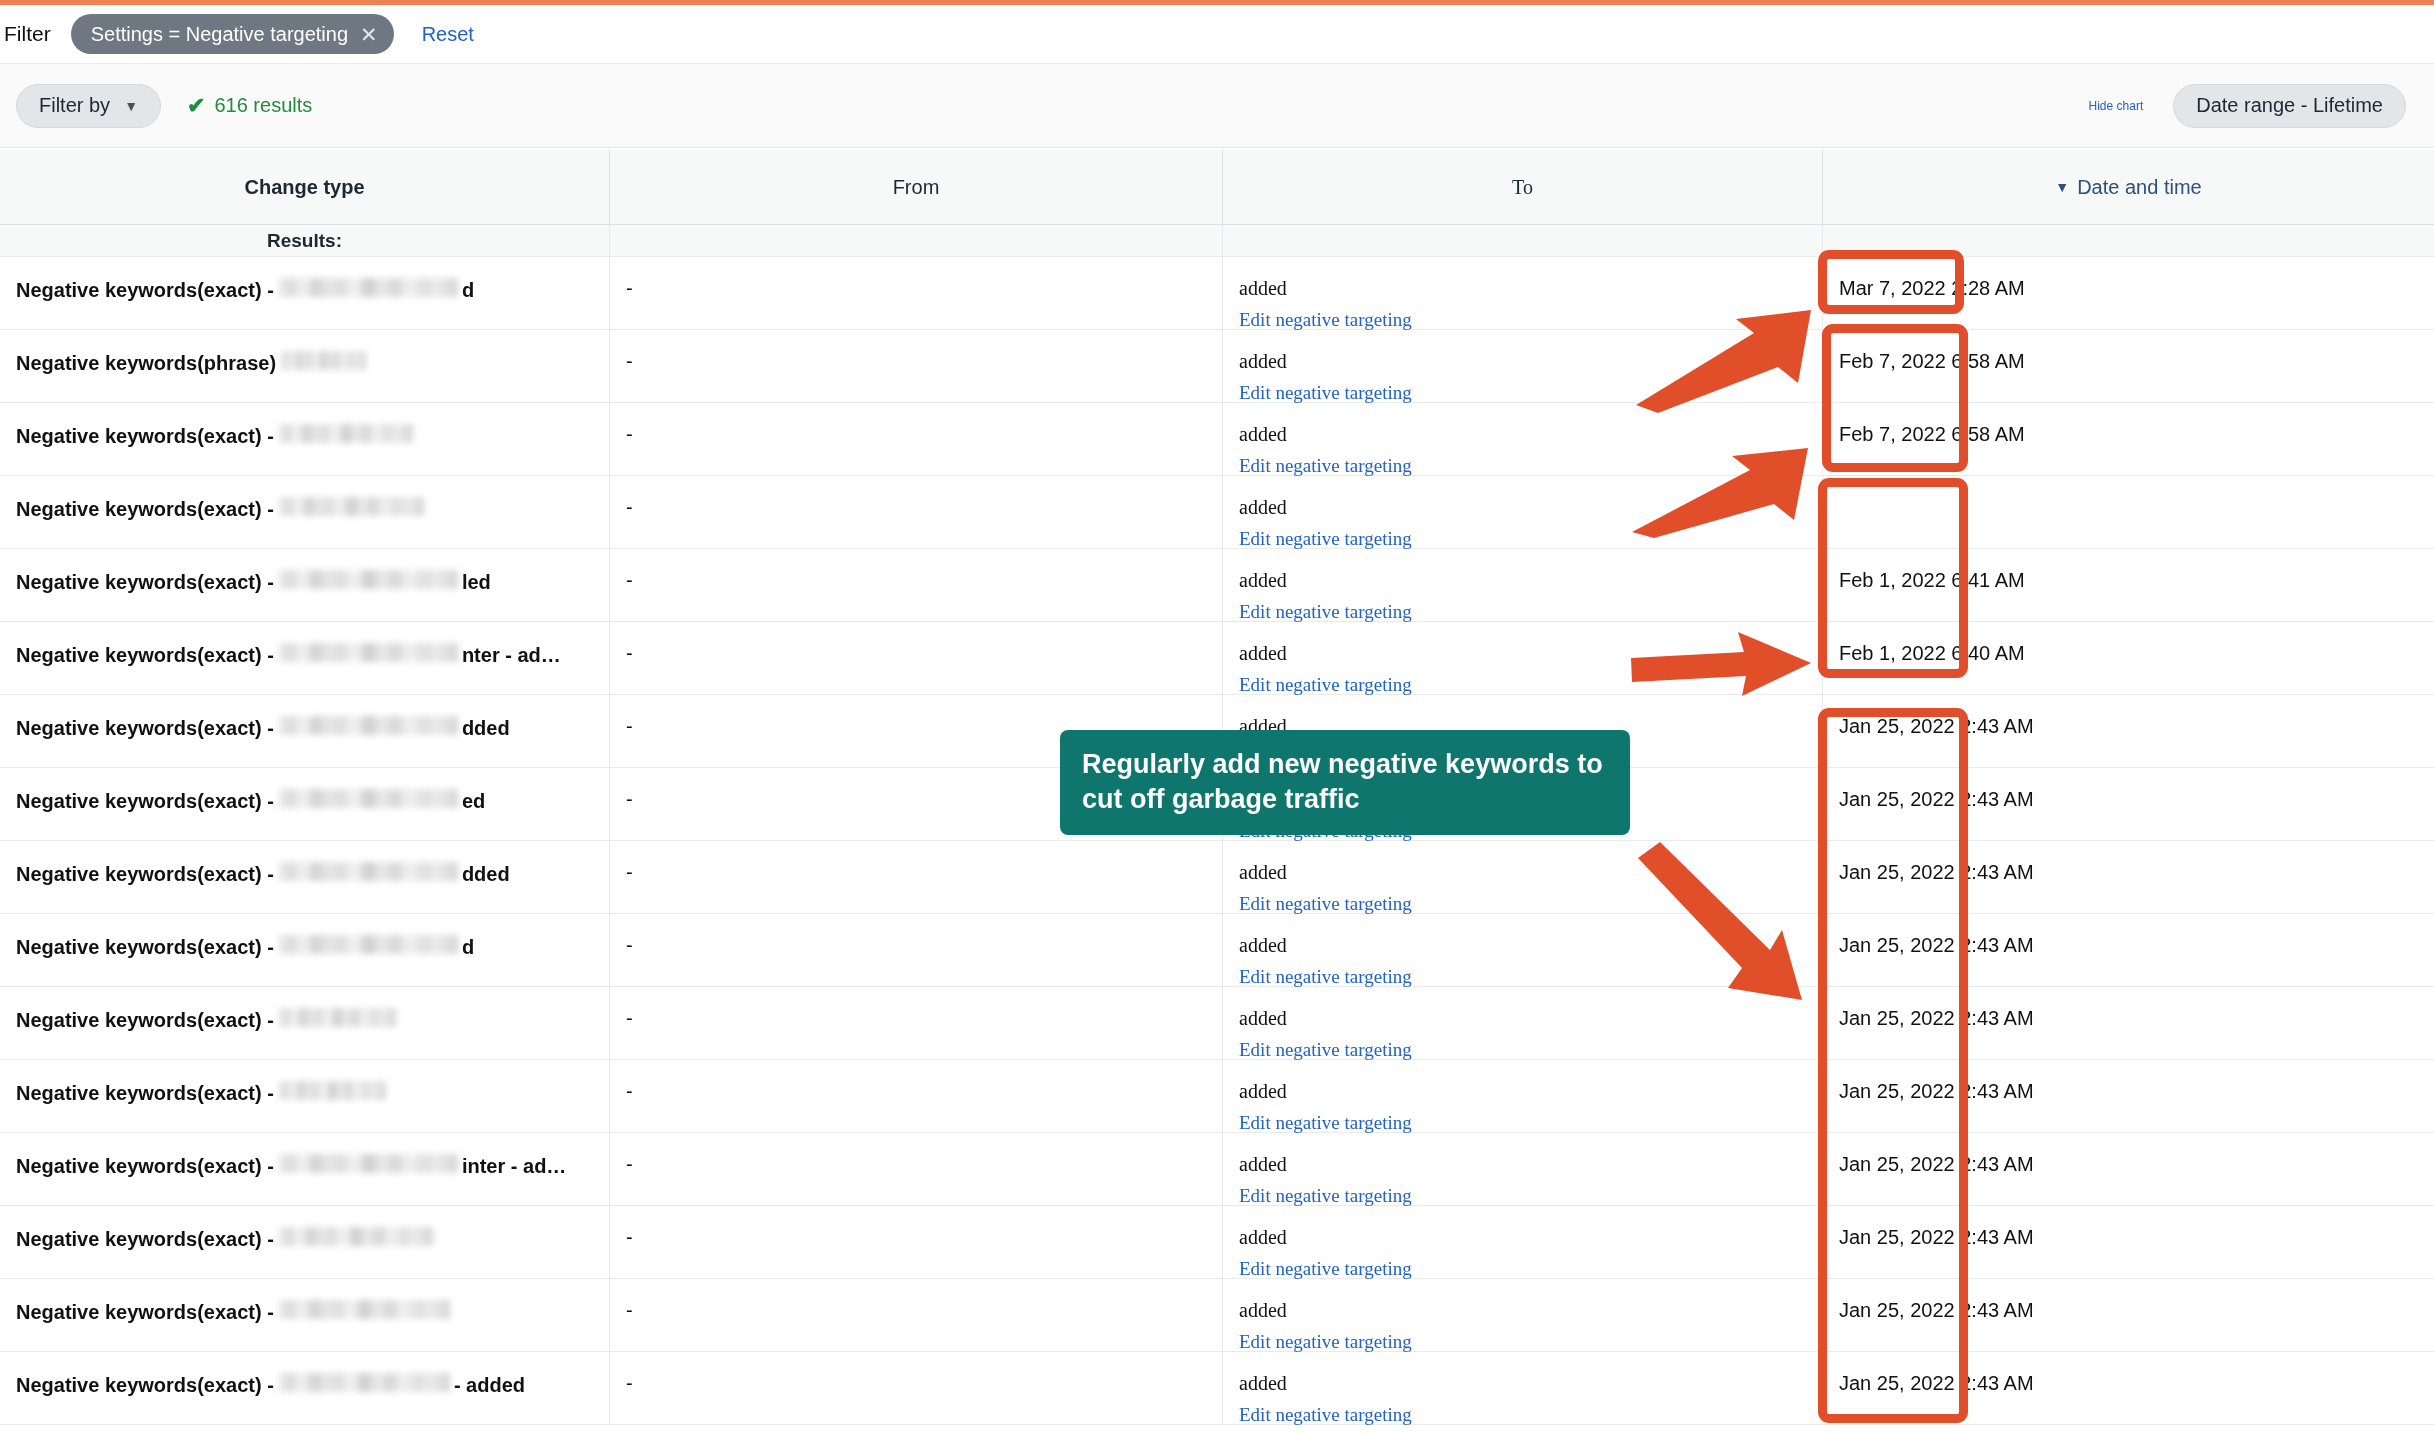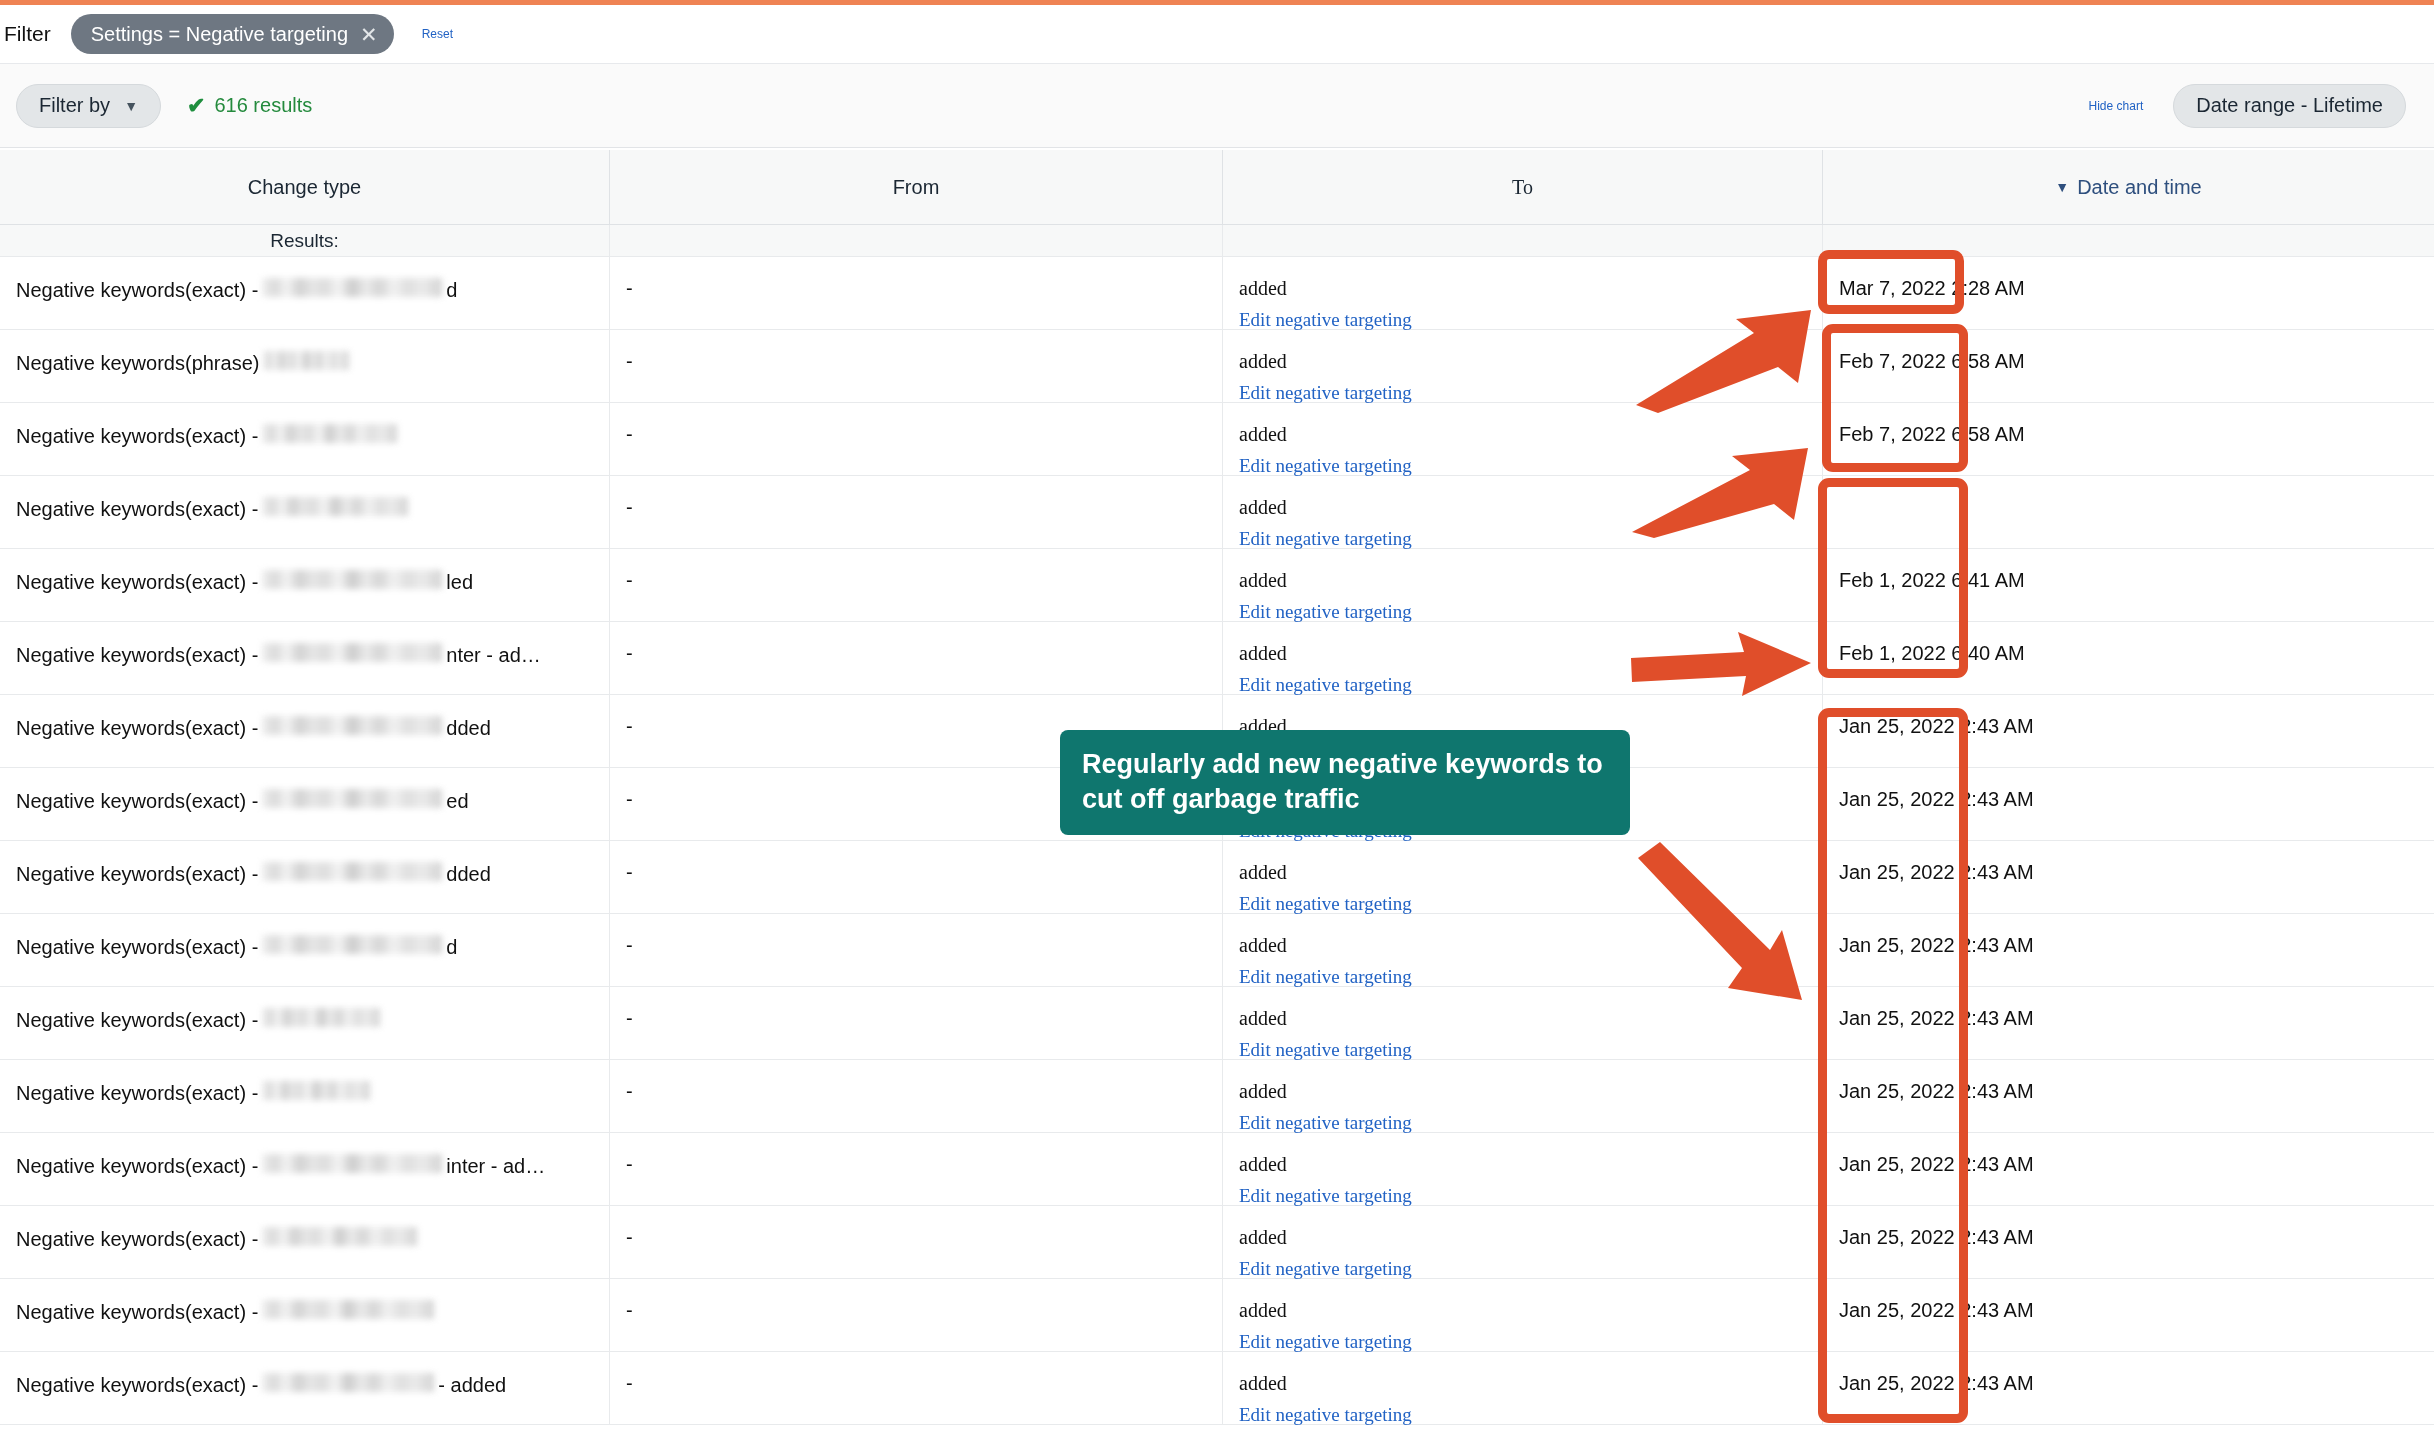--- a/index.html
+++ b/index.html
@@ -59,21 +59,21 @@
   .filter-pill .pill-close {
     margin-left: 12px;
     font-size: 21px;
     line-height: 1;
     color: #e3e6e8;
     cursor: pointer;
     font-weight: 300;
   }
   .reset-link {
     margin-left: 28px;
-    font-size: 12px;
+    font-size: 20px;
     color: #2162c4;
     cursor: pointer;
   }
 
   
   .toolbar {
     position: absolute;
     left: 0; top: 64px;
     width: 2434px; height: 84px;
     background: #fafafa;
@@ -144,21 +144,21 @@
     height: 32px;
     background: #f7f8f8;
   }
   .cell {
     position: relative;
     padding: 0 16px;
     display: flex;
     flex-direction: column;
     justify-content: flex-start;
   }
-  .c-change { width: 610px; border-right: 1px solid #e8eaec; }
+  .c-change { width: 610px; border-right: 1px solid #e8eaec; font-weight: bold; }
   .c-from   { width: 613px; border-right: 1px solid #e8eaec; }
   .c-to     { width: 600px; border-right: 1px solid #e8eaec; font-family: Liberation Serif, serif; }
   .c-date   { width: 611px; }
 
   .thead .cell {
     justify-content: center;
     font-size: 20px;
     color: #1b2733;
     flex-direction: row;
     align-items: center;

